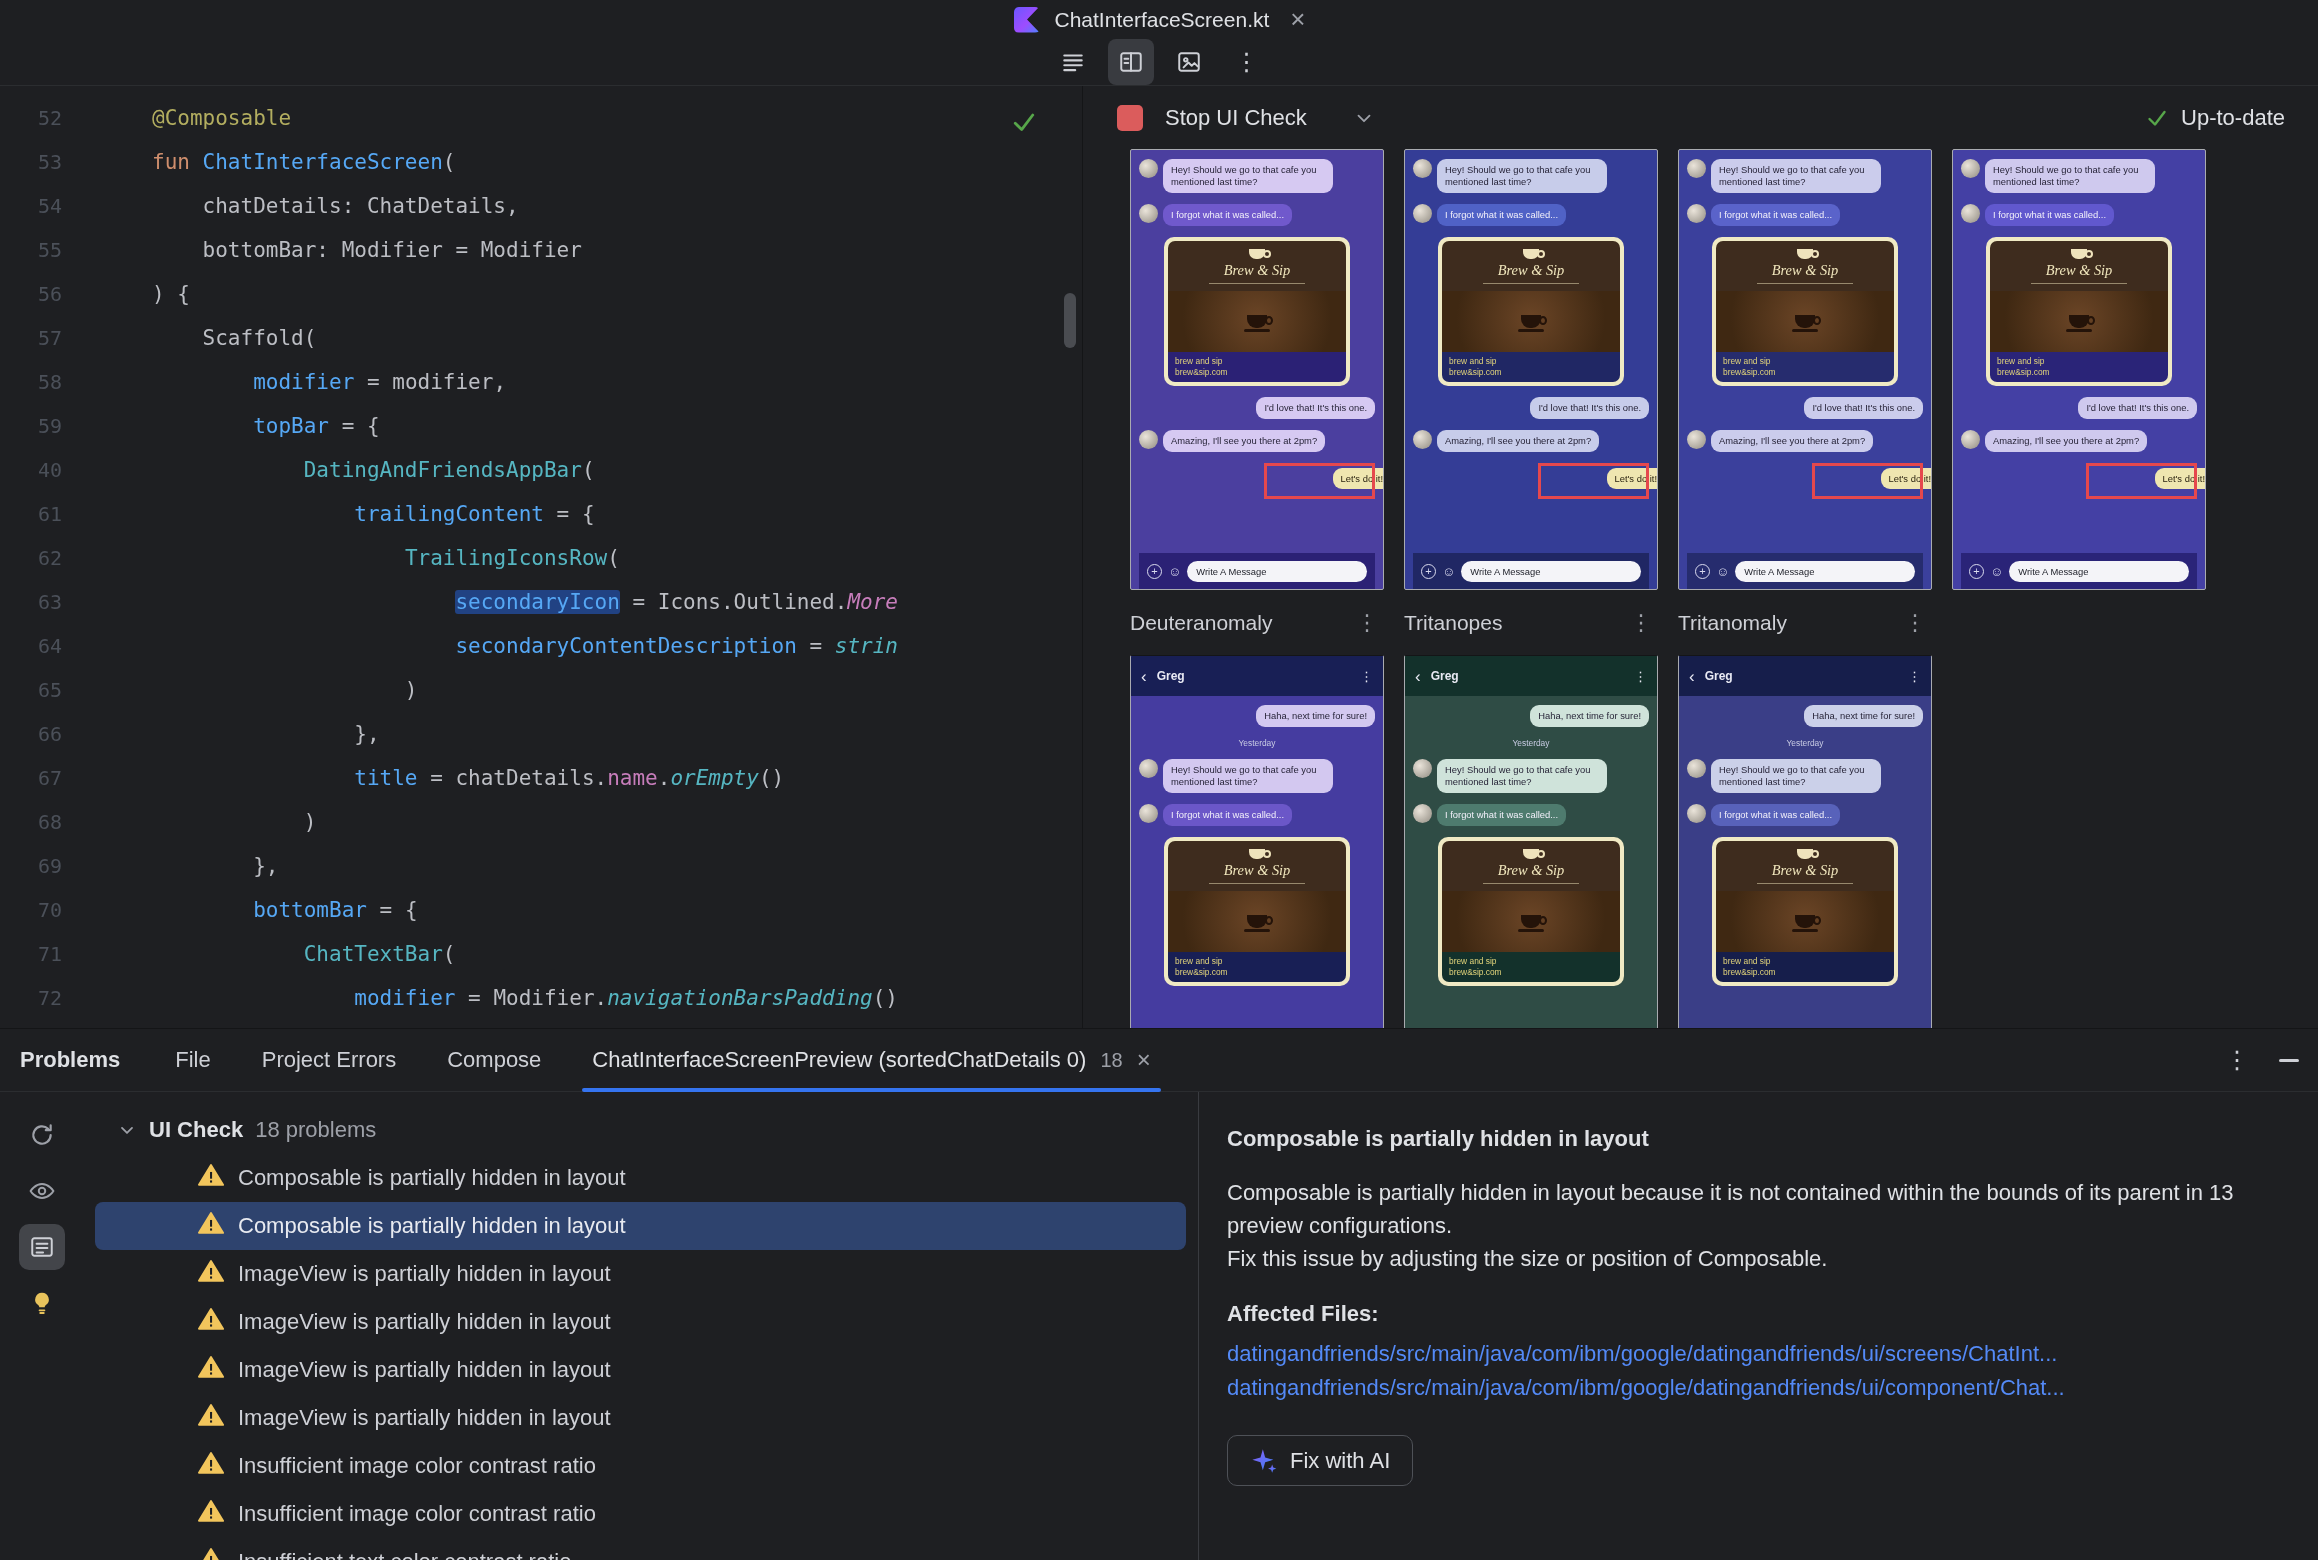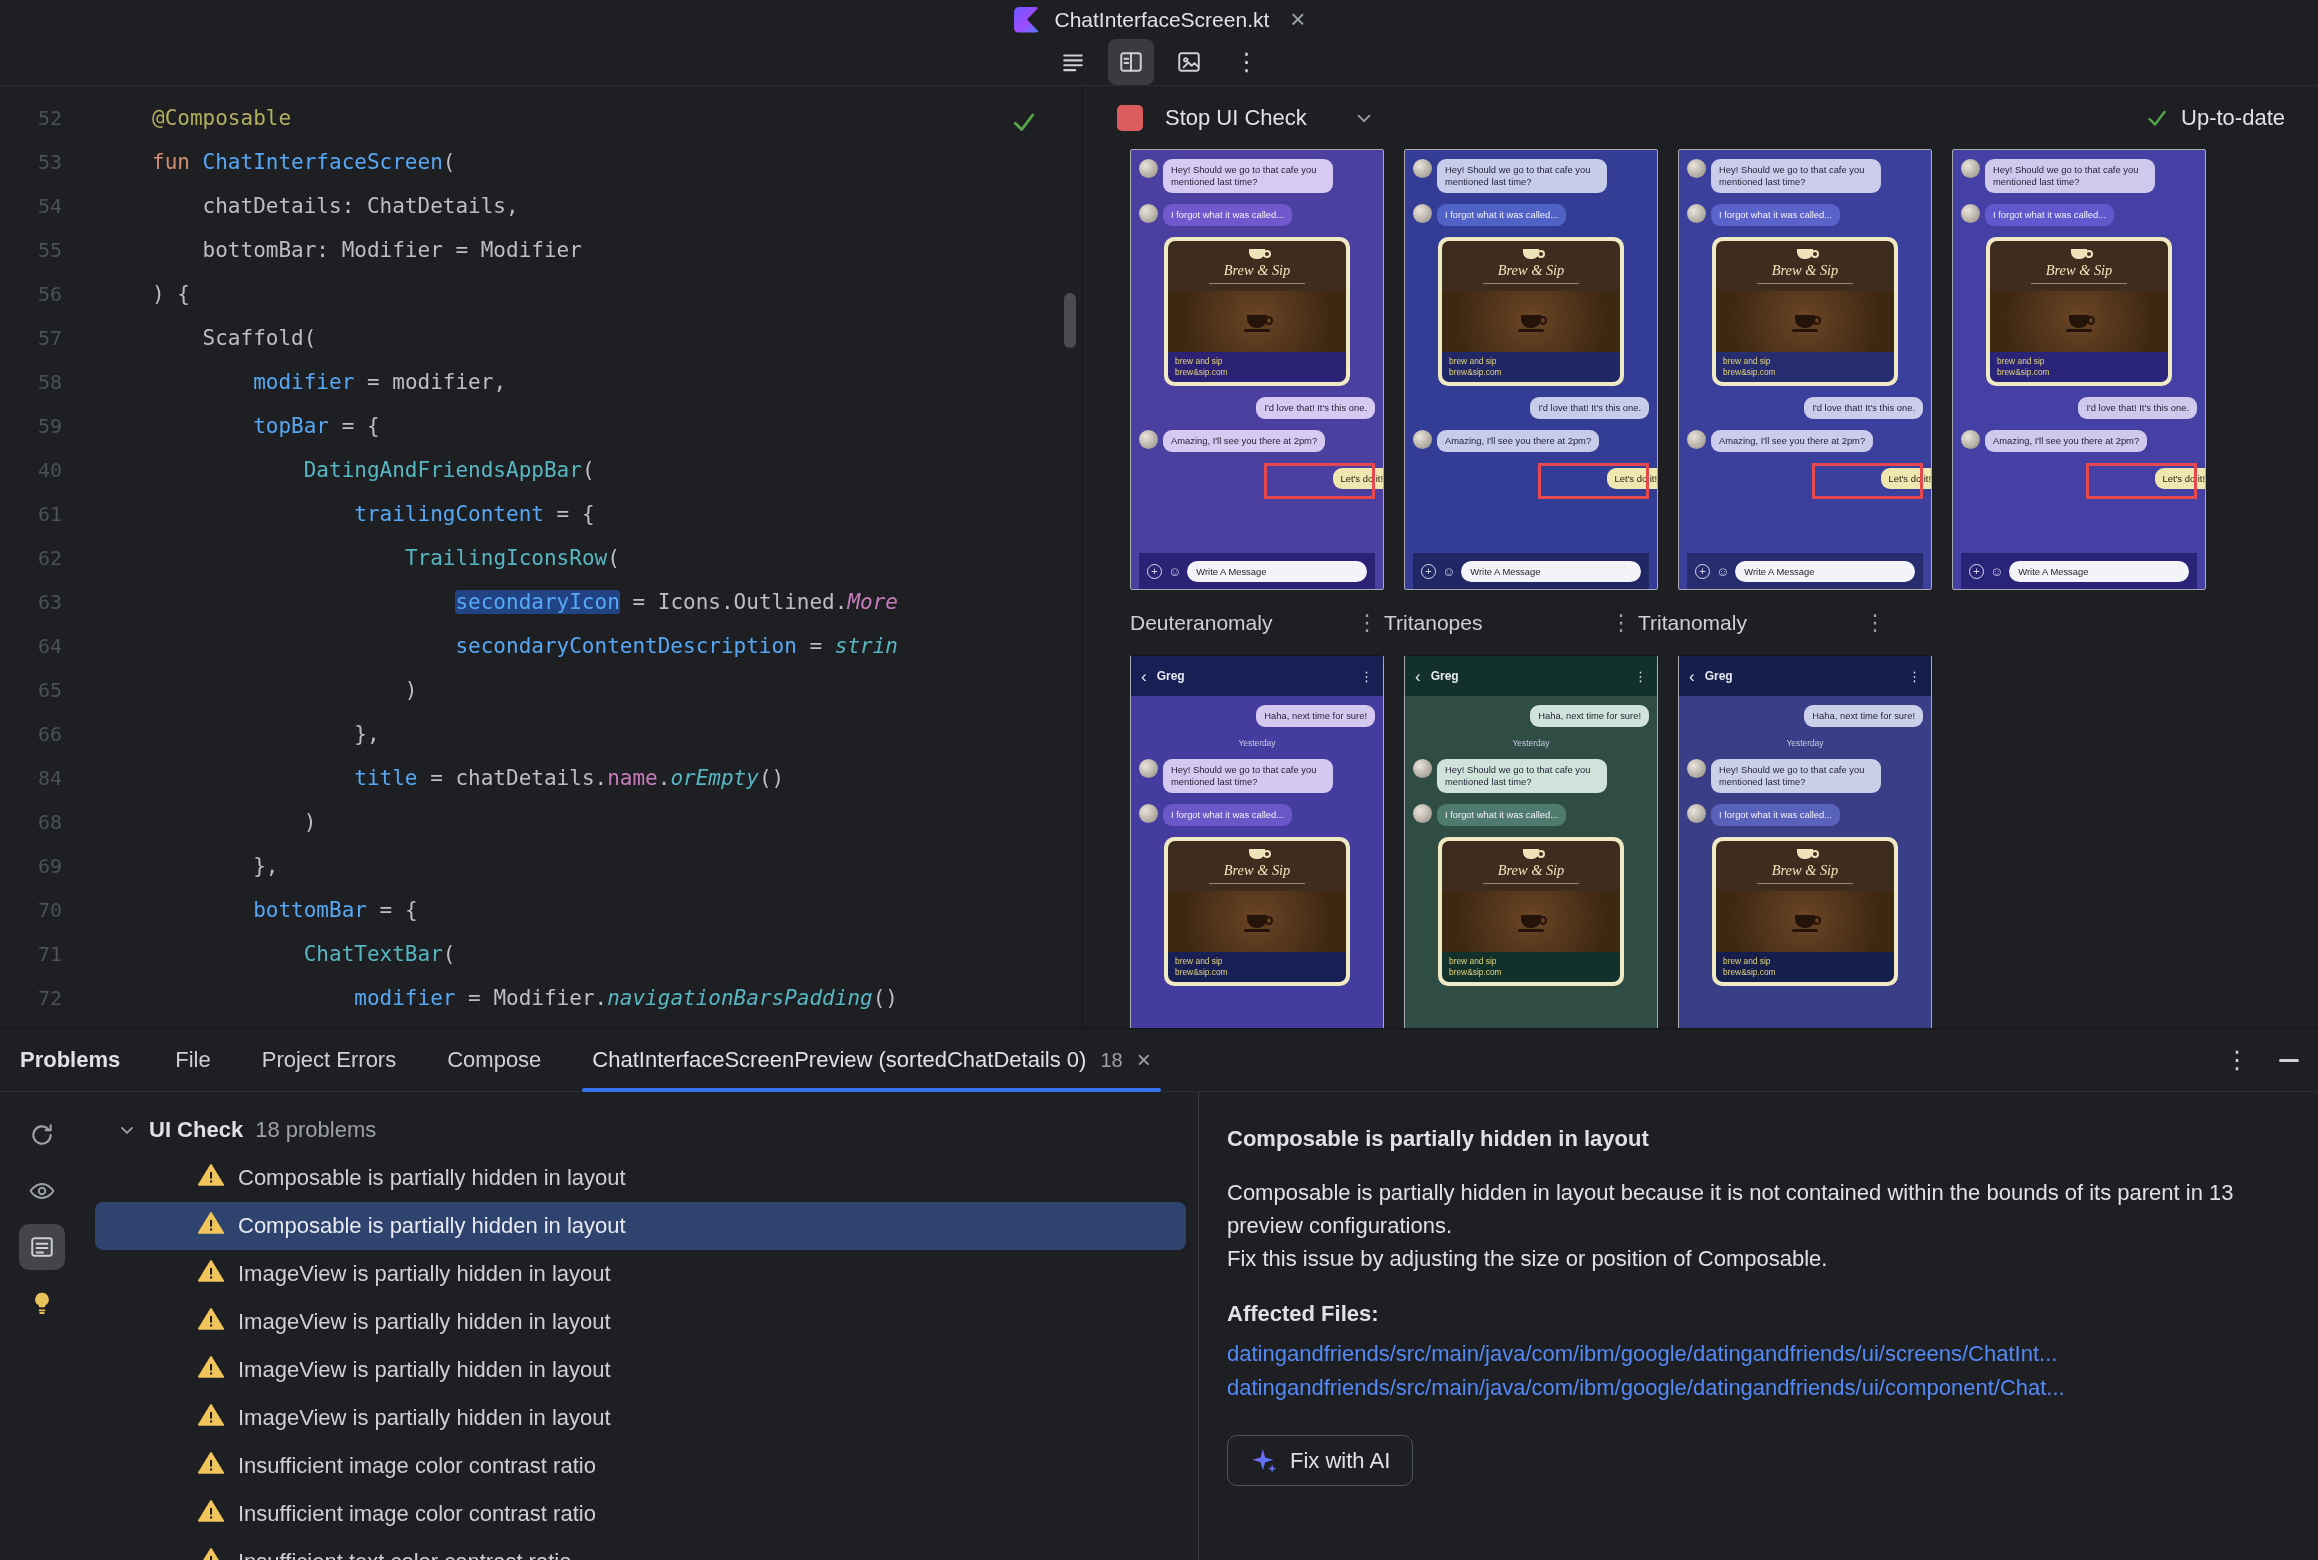--- a/index.html
+++ b/index.html
@@ -37,21 +37,21 @@
 
   
   .preview{flex:1;display:flex;flex-direction:column;min-width:0;background:#1E1F22;}
   .pv-toolbar{height:63px;display:flex;align-items:center;padding:0 34px;flex-shrink:0;}
   .stop-sq{width:26px;height:26px;border-radius:5px;background:#DB5C5C;margin-right:22px;}
   .stop-label{font-size:22px;color:#DFE1E5;}
   .dd-chevron{margin-left:46px;color:#9DA0A8;display:grid;place-items:center;}
   .pv-status{margin-left:auto;display:flex;align-items:center;gap:12px;font-size:22px;color:#DFE1E5;}
   .pv-canvas{flex:1;overflow:hidden;padding-left:47px;position:relative;}
   .pv-row{display:flex;gap:20px;}
-  .pv-labels{display:flex;height:65px;align-items:center;}
+  .pv-labels{display:flex;gap:20px;height:65px;align-items:center;}
   .pv-label-cell{width:254px;display:flex;align-items:center;justify-content:space-between;}
   .pv-label{font-size:21px;color:#CED0D6;}
   .pv-kebab{font-size:22px;color:#9DA0A8;padding-right:6px;}
 
   
   .phone{width:254px;flex-shrink:0;border:1px solid #A9ABB0;border-radius:2px;display:flex;
          flex-direction:column;overflow:hidden;position:relative;}
   .phone.top{height:441px;}
   .phone.bottom{height:554px;}
   .p-appbar{height:40px;display:flex;align-items:center;gap:10px;padding:0 10px;color:#E9EAF4;flex-shrink:0;}
@@ -171,21 +171,21 @@
           <div class="cl"><span class="ln">57</span><span class="lt"><span class="tk-plain">    Scaffold(</span></span></div>
           <div class="cl"><span class="ln">58</span><span class="lt"><span class="tk-plain">        </span><span class="tk-arg">modifier</span><span class="tk-plain"> = modifier,</span></span></div>
           <div class="cl"><span class="ln">59</span><span class="lt"><span class="tk-plain">        </span><span class="tk-arg">topBar</span><span class="tk-plain"> = {</span></span></div>
           <div class="cl"><span class="ln">40</span><span class="lt"><span class="tk-plain">            </span><span class="tk-call">DatingAndFriendsAppBar</span><span class="tk-plain">(</span></span></div>
           <div class="cl"><span class="ln">61</span><span class="lt"><span class="tk-plain">                </span><span class="tk-arg">trailingContent</span><span class="tk-plain"> = {</span></span></div>
           <div class="cl"><span class="ln">62</span><span class="lt"><span class="tk-plain">                    </span><span class="tk-call">TrailingIconsRow</span><span class="tk-plain">(</span></span></div>
           <div class="cl"><span class="ln">63</span><span class="lt"><span class="tk-plain">                        </span><span class="tk-arg tk-sel">secondaryIcon</span><span class="tk-plain"> = Icons.Outlined.</span><span class="tk-member tk-it">More</span></span></div>
           <div class="cl"><span class="ln">64</span><span class="lt"><span class="tk-plain">                        </span><span class="tk-arg">secondaryContentDescription</span><span class="tk-plain"> = </span><span class="tk-ext">strin</span></span></div>
           <div class="cl"><span class="ln">65</span><span class="lt"><span class="tk-plain">                    )</span></span></div>
           <div class="cl"><span class="ln">66</span><span class="lt"><span class="tk-plain">                },</span></span></div>
-          <div class="cl"><span class="ln">84</span><span class="lt"><span class="tk-plain">                </span><span class="tk-arg">title</span><span class="tk-plain"> = chatDetails.</span><span class="tk-member">name</span><span class="tk-plain">.</span><span class="tk-ext">orEmpty</span><span class="tk-plain">()</span></span></div>
+          <div class="cl"><span class="ln">67</span><span class="lt"><span class="tk-plain">                </span><span class="tk-arg">title</span><span class="tk-plain"> = chatDetails.</span><span class="tk-member">name</span><span class="tk-plain">.</span><span class="tk-ext">orEmpty</span><span class="tk-plain">()</span></span></div>
           <div class="cl"><span class="ln">68</span><span class="lt"><span class="tk-plain">            )</span></span></div>
           <div class="cl"><span class="ln">69</span><span class="lt"><span class="tk-plain">        },</span></span></div>
           <div class="cl"><span class="ln">70</span><span class="lt"><span class="tk-plain">        </span><span class="tk-arg">bottomBar</span><span class="tk-plain"> = {</span></span></div>
           <div class="cl"><span class="ln">71</span><span class="lt"><span class="tk-plain">            </span><span class="tk-call">ChatTextBar</span><span class="tk-plain">(</span></span></div>
           <div class="cl"><span class="ln">72</span><span class="lt"><span class="tk-plain">                </span><span class="tk-arg">modifier</span><span class="tk-plain"> = Modifier.</span><span class="tk-ext">navigationBarsPadding</span><span class="tk-plain">()</span></span></div>
         </div>
       <span class="ed-check">
         <svg width="28" height="28" viewBox="0 0 24 24" fill="none" stroke="#57A64A" stroke-width="2.4" stroke-linecap="round" stroke-linejoin="round">
           <path d="M4.5 13l5.5 5.5L19.5 6"></path>
           </svg>

